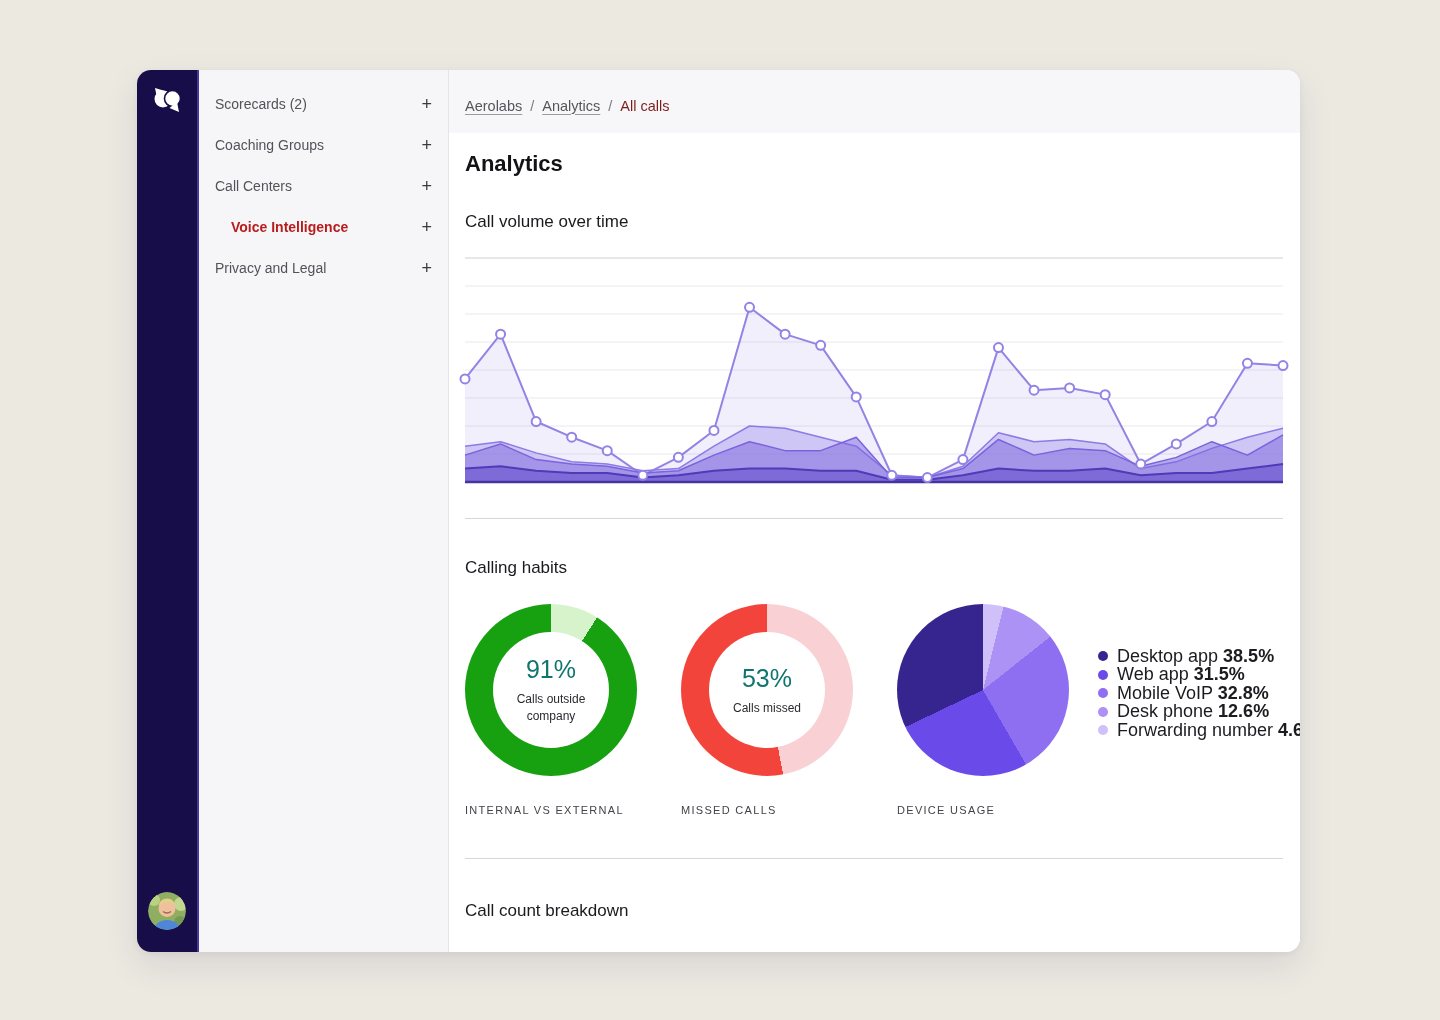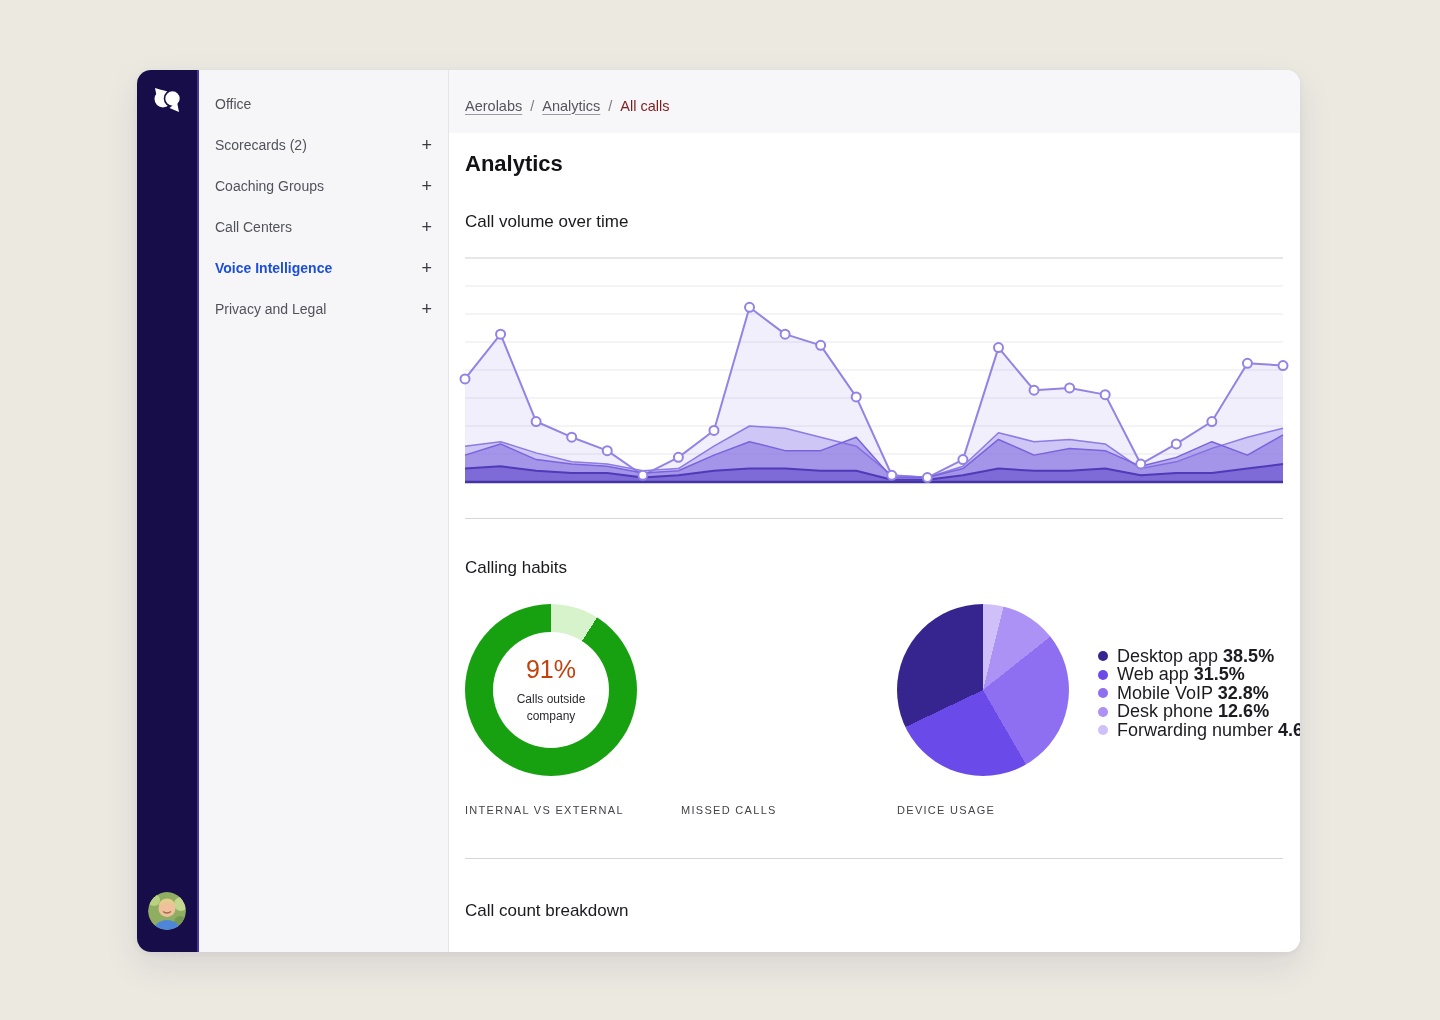--- a/index.html
+++ b/index.html
@@ -42,21 +42,21 @@
     color:#fff; font-size:11px; font-weight:bold; letter-spacing:.3px;
     display:flex; align-items:center; justify-content:center; flex:0 0 auto;
   }
   .ws-name { margin-left:11px; font-size:15px; color:#232329; flex:1; }
   .nav { padding-top:13px; }
   .nav-item {
     height:41px; padding:0 16px; display:flex; align-items:center;
     font-size:14px; color:#52525b; cursor:pointer;
   }
   .nav-item .label { flex:1; }
-  .nav-item.active .label { color:#1d4ed8; font-weight:bold; }
+  .nav-item.active .label { color:#b91c1c; font-weight:bold;margin-left:16px; }
   .plus { font-size:18px; font-weight:300; color:#3a3a40; line-height:1; }
   
   .main { position:absolute; left:312px; top:0; right:0; bottom:0; border-radius:0 14px 14px 0; overflow:hidden; }
   .main-header {
     height:72px; background:#f7f7f9; border-bottom:1px solid #e5e5e8;
     display:flex; align-items:center; padding-left:16px;
     font-size:14.5px;
   }
   .crumb-link { color:#55555d; text-decoration:underline; text-underline-offset:3px; text-decoration-color:#9a9aa2; cursor:pointer; }
   .crumb-sep { color:#7a7a82; margin:0 8px; }
@@ -79,21 +79,21 @@
   .donut {
     width:172px; height:172px; border-radius:50%;
     position:relative;
   }
   .donut .hole {
     position:absolute; left:28px; top:28px; width:116px; height:116px;
     background:#fff; border-radius:50%;
     display:flex; flex-direction:column; align-items:center; justify-content:center;
     text-align:center;
   }
-  .hole .val { font-size:25px; color:#c2410c; margin-bottom:7px; }
+  .hole .val { font-size:25px; color:#0f766e; margin-bottom:7px; }
   .hole .lab { font-size:12px; color:#2b2b30; line-height:1.4; width:96px; }
   .chart-caption {
     position:absolute; top:671px; width:172px; 
     font-size:11px; letter-spacing:1.3px; color:#434349;
   }
   #caption-1 { left:16px; }
   #caption-2 { left:232px; }
   #caption-3 { left:448px; }
   
   .legend { position:absolute; left:649px; top:514px; }
@@ -134,23 +134,20 @@
           <circle cx="19" cy="16.5" r="8.5" fill="#eec09c"></circle>
           <path d="M10.5 14 Q12 6.5 19 6.5 Q26 6.5 27.5 14 Q24 10.5 19 10.5 Q14 10.5 10.5 14 Z" fill="#e3cf8b"></path>
           <path d="M15 19.5 Q19 22.5 23 19.5" stroke="#9c6a4a" stroke-width="1.3" fill="none"></path>
         </g>
       </svg>
     </span>
   </div>
 
   <div class="sidebar">
     <div class="nav">
-      <div class="nav-item">
-        <span class="label">Office</span>
-      </div>
       <div class="nav-item">
         <span class="label">Scorecards (2)</span>
         <span class="plus">+</span>
       </div>
       <div class="nav-item">
         <span class="label">Coaching Groups</span>
         <span class="plus">+</span>
       </div>
       <div class="nav-item">
         <span class="label">Call Centers</span>
@@ -230,20 +227,28 @@
       <div class="sec-title" id="sec2-title">Calling habits</div>
 
       <div class="donut-wrap" id="donut-1">
         <div class="donut" style="background: conic-gradient(rgb(214, 243, 204) 0deg, rgb(214, 243, 204) 32.4deg, rgb(23, 160, 15) 32.4deg, rgb(23, 160, 15) 360deg);">
           <div class="hole">
             <div class="val">91%</div>
             <div class="lab">Calls outside company</div>
           </div>
         </div>
       </div>
+      <div class="donut-wrap" id="donut-2">
+        <div class="donut" style="background: conic-gradient(rgb(249, 208, 212) 0deg, rgb(249, 208, 212) 169.2deg, rgb(242, 68, 59) 169.2deg, rgb(242, 68, 59) 360deg);">
+          <div class="hole">
+            <div class="val">53%</div>
+            <div class="lab">Calls missed</div>
+          </div>
+        </div>
+      </div>
       <div class="donut-wrap" id="pie-1">
         <div class="donut" style="background: conic-gradient(rgb(207, 192, 249) 0deg, rgb(207, 192, 249) 13.8deg, rgb(173, 146, 245) 13.8deg, rgb(173, 146, 245) 51.6deg, rgb(142, 110, 241) 51.6deg, rgb(142, 110, 241) 150deg, rgb(106, 75, 233) 150deg, rgb(106, 75, 233) 244.5deg, rgb(55, 37, 143) 244.5deg, rgb(55, 37, 143) 360deg);"></div>
       </div>
 
       <div class="legend">
         <div class="legend-row">
           <span class="legend-dot" style="background: rgb(55, 37, 143);"></span>
           <span class="legend-text"><span>Desktop app</span> <b>38.5%</b></span>
         </div>
         <div class="legend-row">

